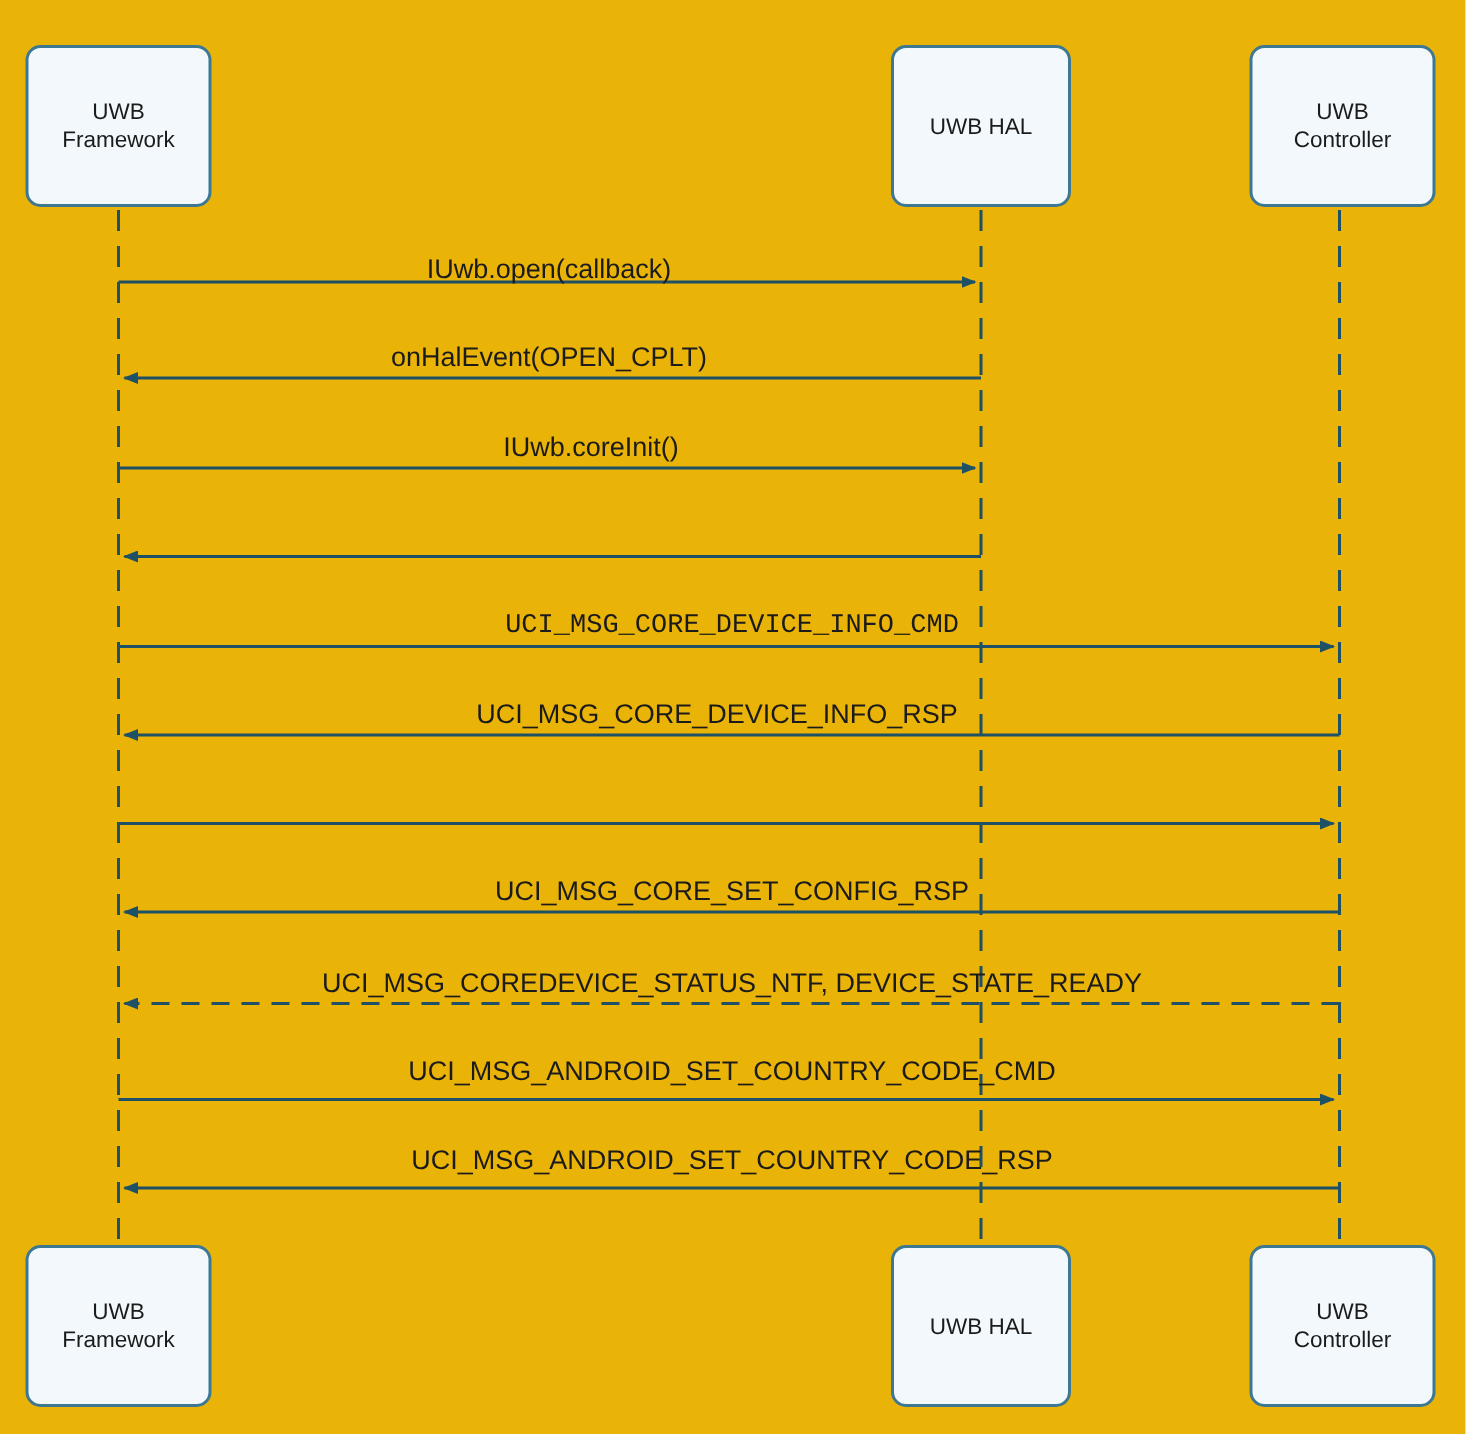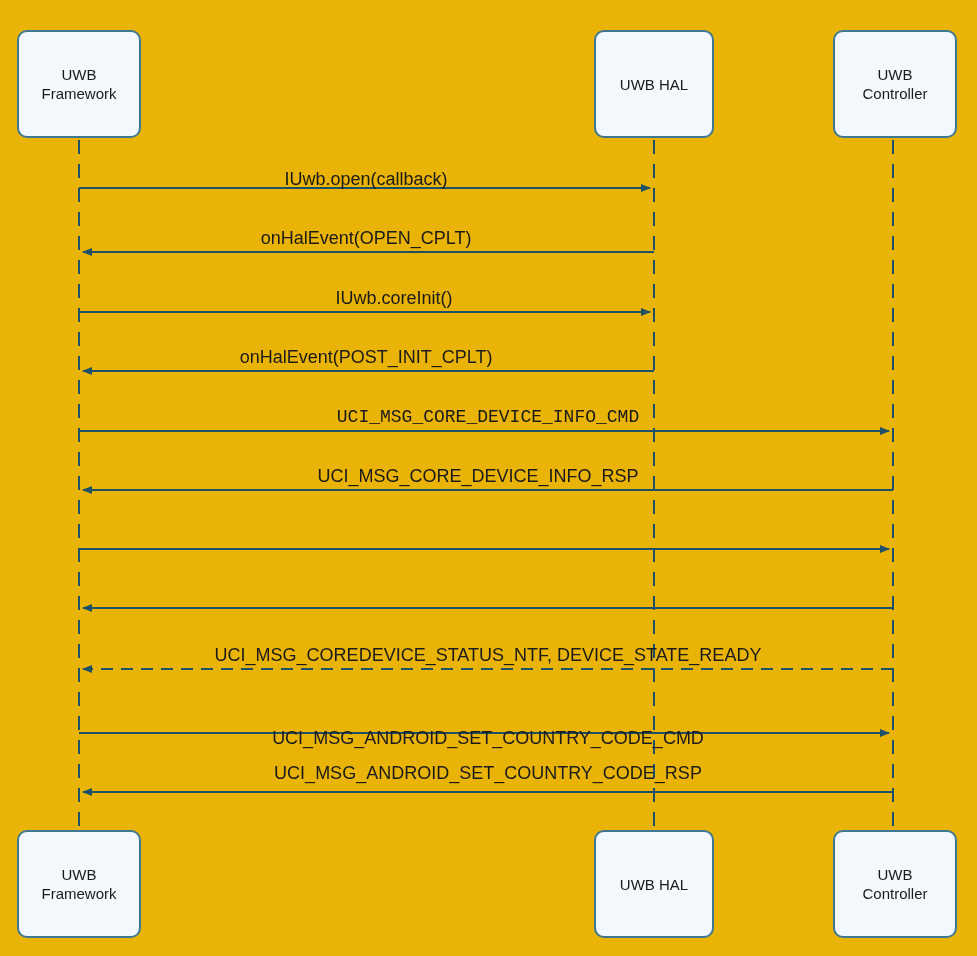--- a/index.html
+++ b/index.html
@@ -96,20 +96,20 @@
       <line x1="893" y1="608" x2="83" y2="608" marker-end="url(#arrow-right)"></line>
       <line x1="893" y1="669" x2="83" y2="669" stroke-dasharray="12 8" marker-end="url(#arrow-right)"></line>
       <line x1="79" y1="733" x2="889" y2="733" marker-end="url(#arrow-right)"></line>
       <line x1="893" y1="792" x2="83" y2="792" marker-end="url(#arrow-right)"></line>
     </g>
   </svg>
 
   <div class="msg-label" style="left:366px; top:170px;">IUwb.open(callback)</div>
   <div class="msg-label" style="left:366px; top:229px;">onHalEvent(OPEN_CPLT)</div>
   <div class="msg-label" style="left:366px; top:289px;margin-left:28px;">IUwb.coreInit()</div>
-  <div class="msg-label" style="left:366px; top:348px;">onHalEvent(POST_INIT_CPLT)</div>
   <div class="msg-label" style="left:488px; top:408px;font-family:Liberation Mono, monospace;">UCI_MSG_CORE_DEVICE_INFO_CMD</div>
   <div class="msg-label" style="left:478px; top:467px;">UCI_MSG_CORE_DEVICE_INFO_RSP</div>
+  <div class="msg-label" style="left:488px; top:585px;">UCI_MSG_CORE_SET_CONFIG_RSP</div>
   <div class="msg-label" style="left:488px; top:646px;">UCI_MSG_COREDEVICE_STATUS_NTF, DEVICE_STATE_READY</div>
-  <div class="msg-label" style="left:488px; top:705px;margin-top:24px;">UCI_MSG_ANDROID_SET_COUNTRY_CODE_CMD</div>
+  <div class="msg-label" style="left:488px; top:705px;">UCI_MSG_ANDROID_SET_COUNTRY_CODE_CMD</div>
   <div class="msg-label" style="left:488px; top:764px;">UCI_MSG_ANDROID_SET_COUNTRY_CODE_RSP</div>
 
 </div>
 
 </body></html>

